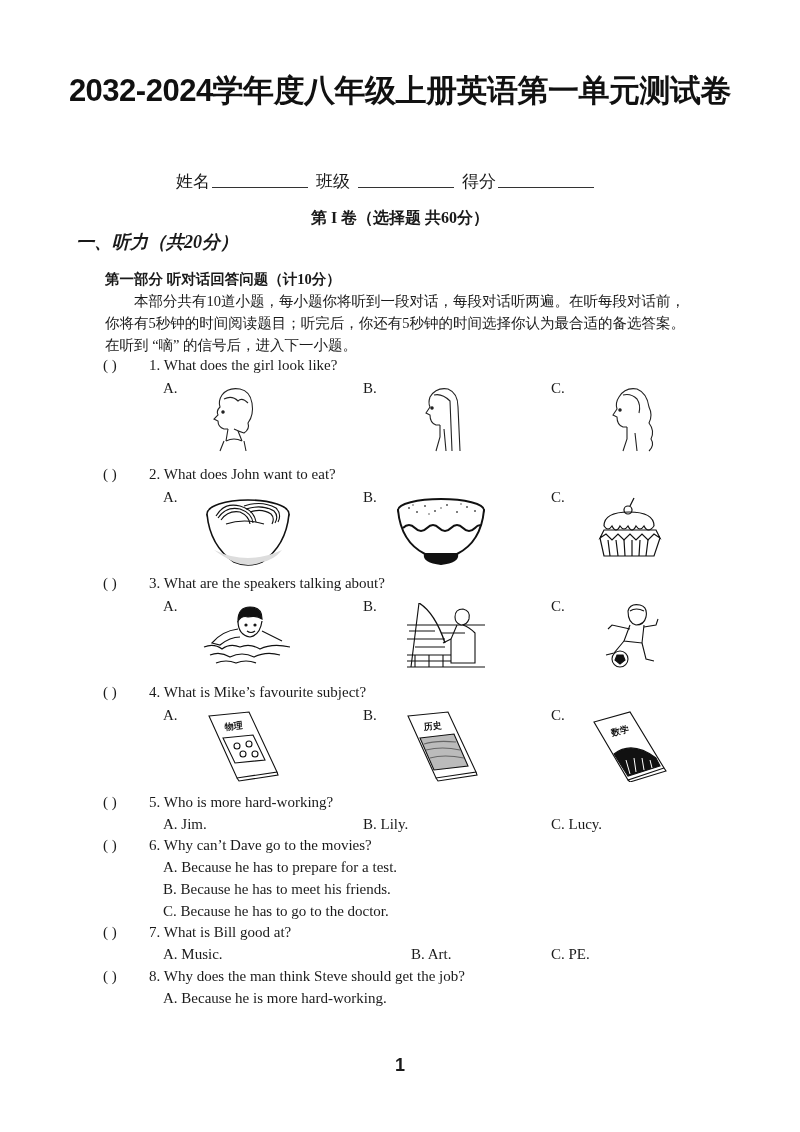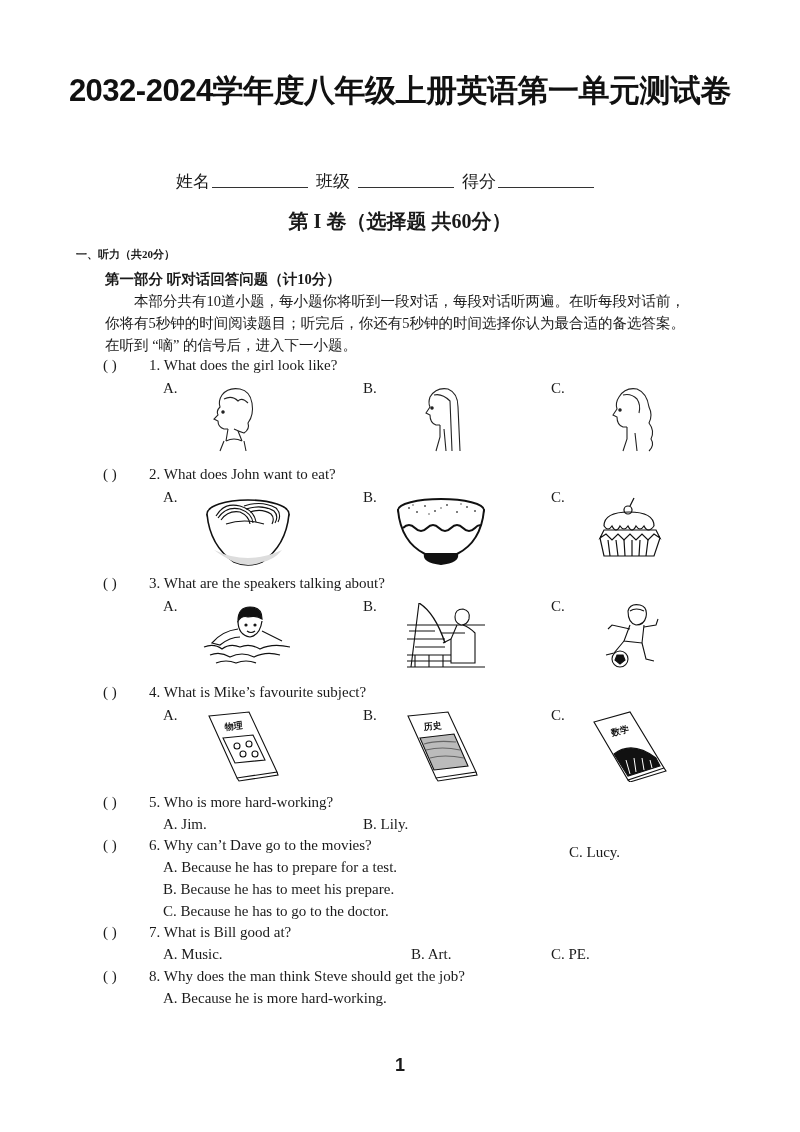--- a/index.html
+++ b/index.html
@@ -28,25 +28,25 @@
     }
     .info-row .blank {
       display: inline-block;
       width: 96px;
       border-bottom: 1.3px solid #333;
       height: 18px;
       margin: 0 6px 0 2px;
     }
     .paper-heading {
       top: 208px; left: 0; width: 800px; text-align: center;
-      font-size: 20px; font-weight: bold;
+      font-size: 16px; font-weight: bold;
     }
     .section-heading {
-      top: 247px; left: 76px;
-      font-size: 11px; font-weight: bold;
+      top: 230px; left: 76px;
+      font-size: 18px; font-weight: bold; font-style: italic;
     }
     .part-heading {
       top: 270px; left: 105px;
       font-size: 14.5px; font-weight: bold;
     }
     .instructions {
       top: 290px; left: 105px; width: 620px;
       font-size: 14.5px; line-height: 22px;
     }
     .instructions .indent { display: inline-block; width: 29px; }
@@ -259,27 +259,27 @@
     <path d="M22 44 Q40 30 64 48 L68 56 L36 66 Z" fill="#111"></path>
     <path d="M34 50 L38 64 M42 48 L44 62 M50 48 L52 60 M58 50 L60 58" stroke="#fff" stroke-width="1"></path>
   </svg>
 </div>
 
 <div class="abs q" style="top:794px;">
   <span class="paren">(      )</span><span>5. Who is more hard-working?</span>
 </div>
 <div class="abs opt" style="top:816px;left:163px;">A. Jim.</div>
 <div class="abs opt" style="top:816px;left:363px;">B. Lily.</div>
-<div class="abs opt" style="top:844px;left:551px;margin-left:18px;">C. Lucy.</div>
+<div class="abs opt" style="top:816px;left:551px;">C. Lucy.</div>
 
 <div class="abs q" style="top:837px;">
   <span class="paren">(      )</span><span>6. Why can’t Dave go to the movies?</span>
 </div>
 <div class="abs opt" style="top:859px;left:163px;">A. Because he has to prepare for a test.</div>
-<div class="abs opt" style="top:881px;left:163px;">B. Because he has to meet his prepare.</div>
+<div class="abs opt" style="top:881px;left:163px;">B. Because he has to meet his friends.</div>
 <div class="abs opt" style="top:903px;left:163px;">C. Because he has to go to the doctor.</div>
 
 <div class="abs q" style="top:924px;">
   <span class="paren">(      )</span><span>7. What is Bill good at?</span>
 </div>
 <div class="abs opt" style="top:946px;left:163px;">A. Music.</div>
 <div class="abs opt" style="top:946px;left:363px;margin-left:48px;">B. Art.</div>
 <div class="abs opt" style="top:946px;left:551px;">C. PE.</div>
 
 <div class="abs q" style="top:968px;">

